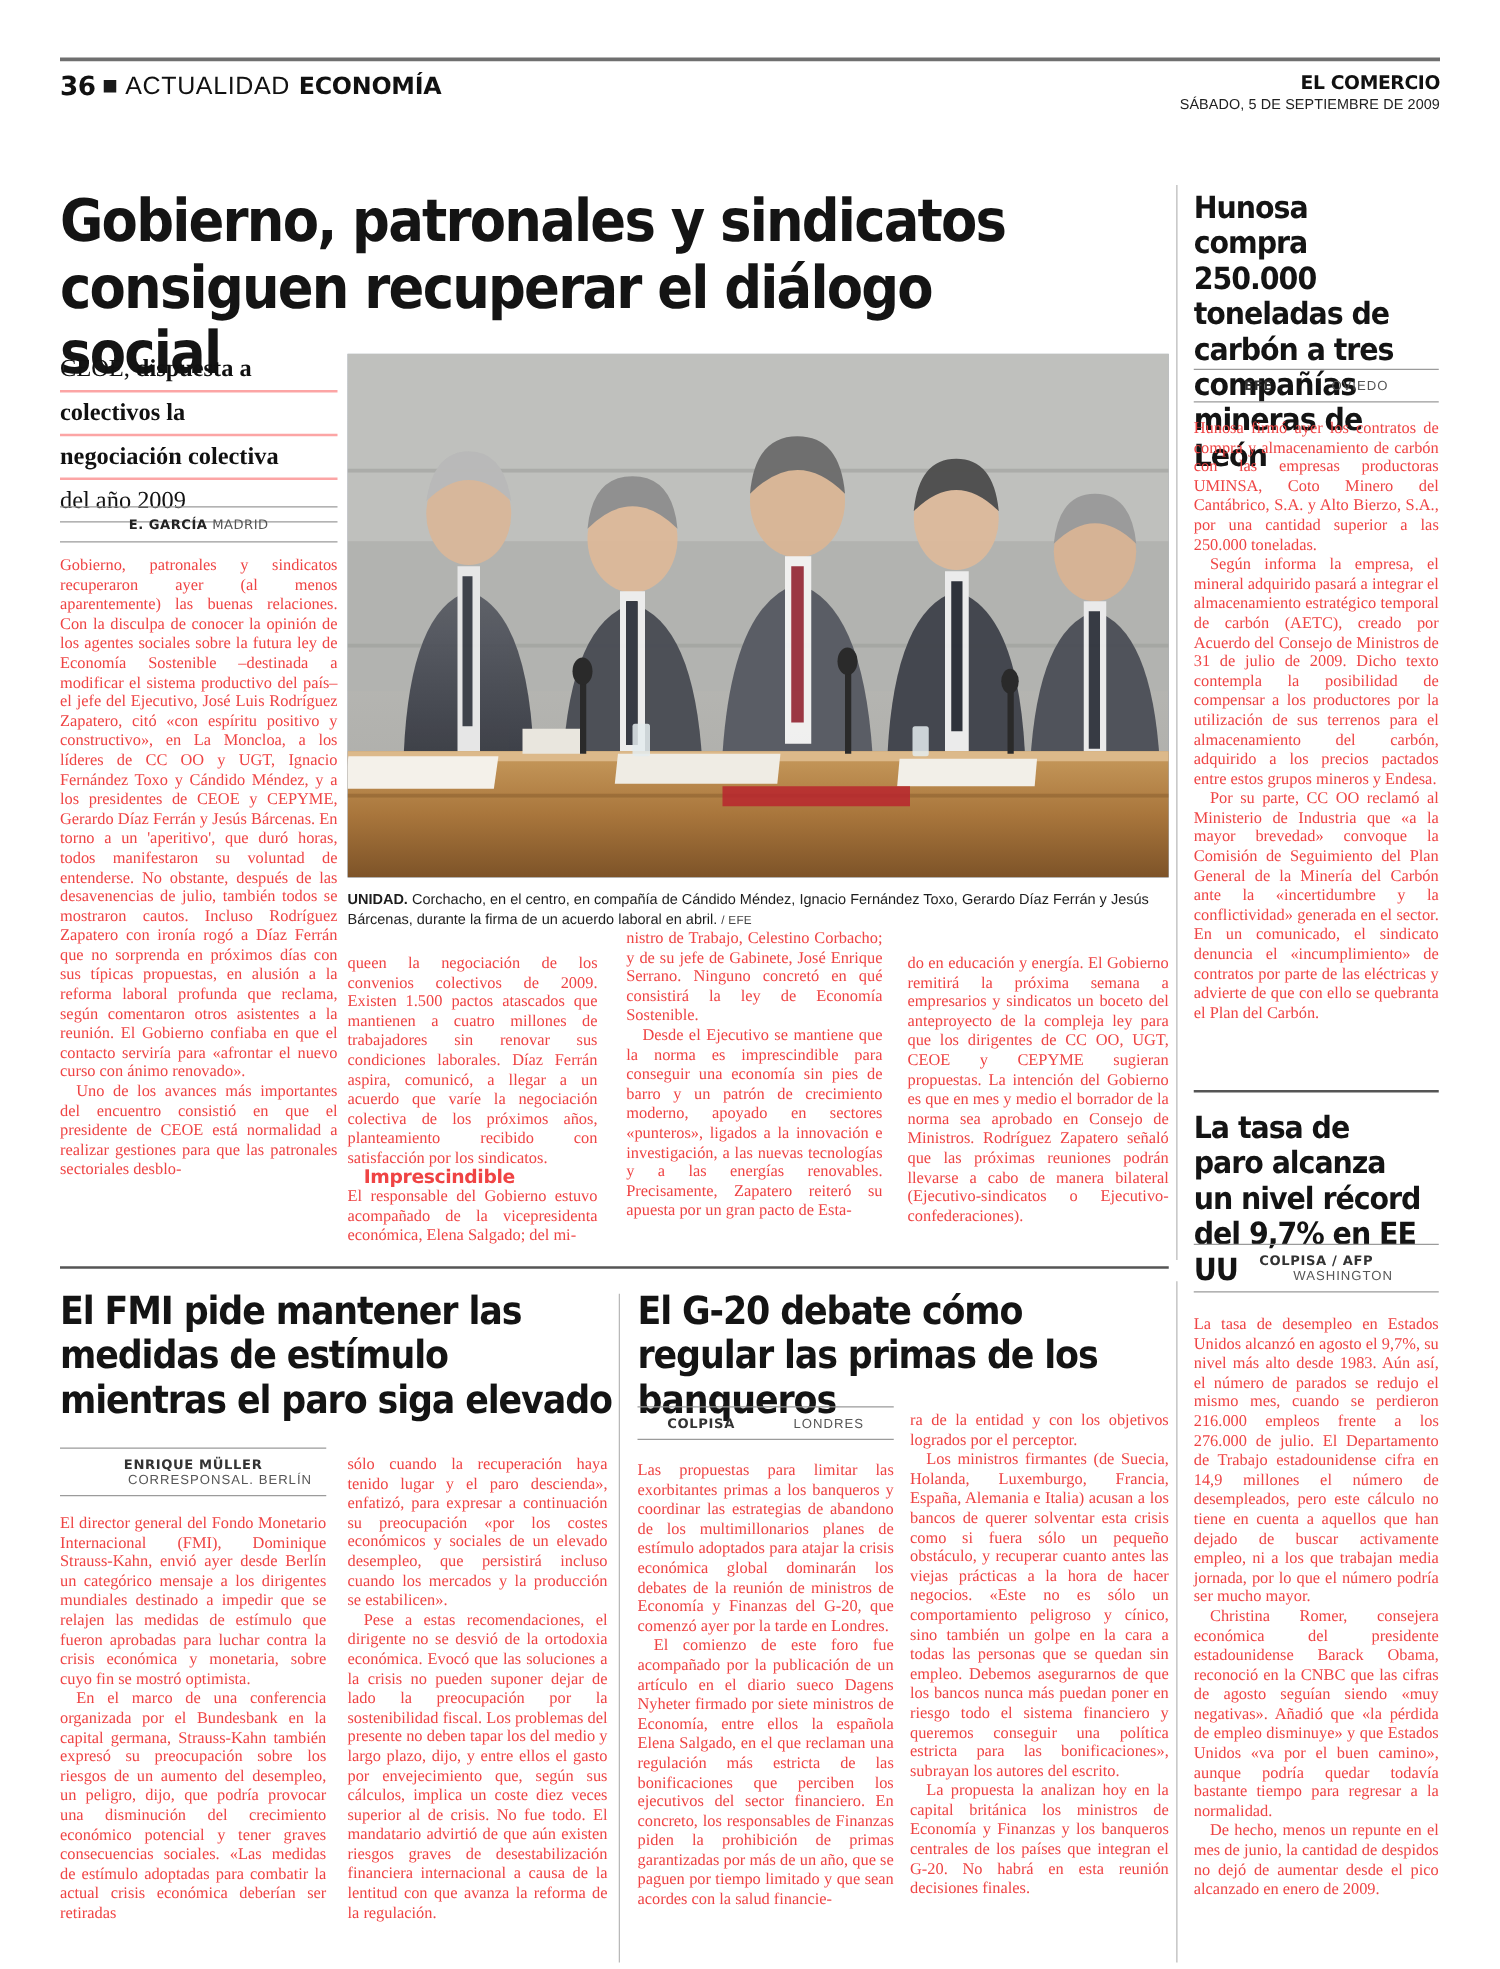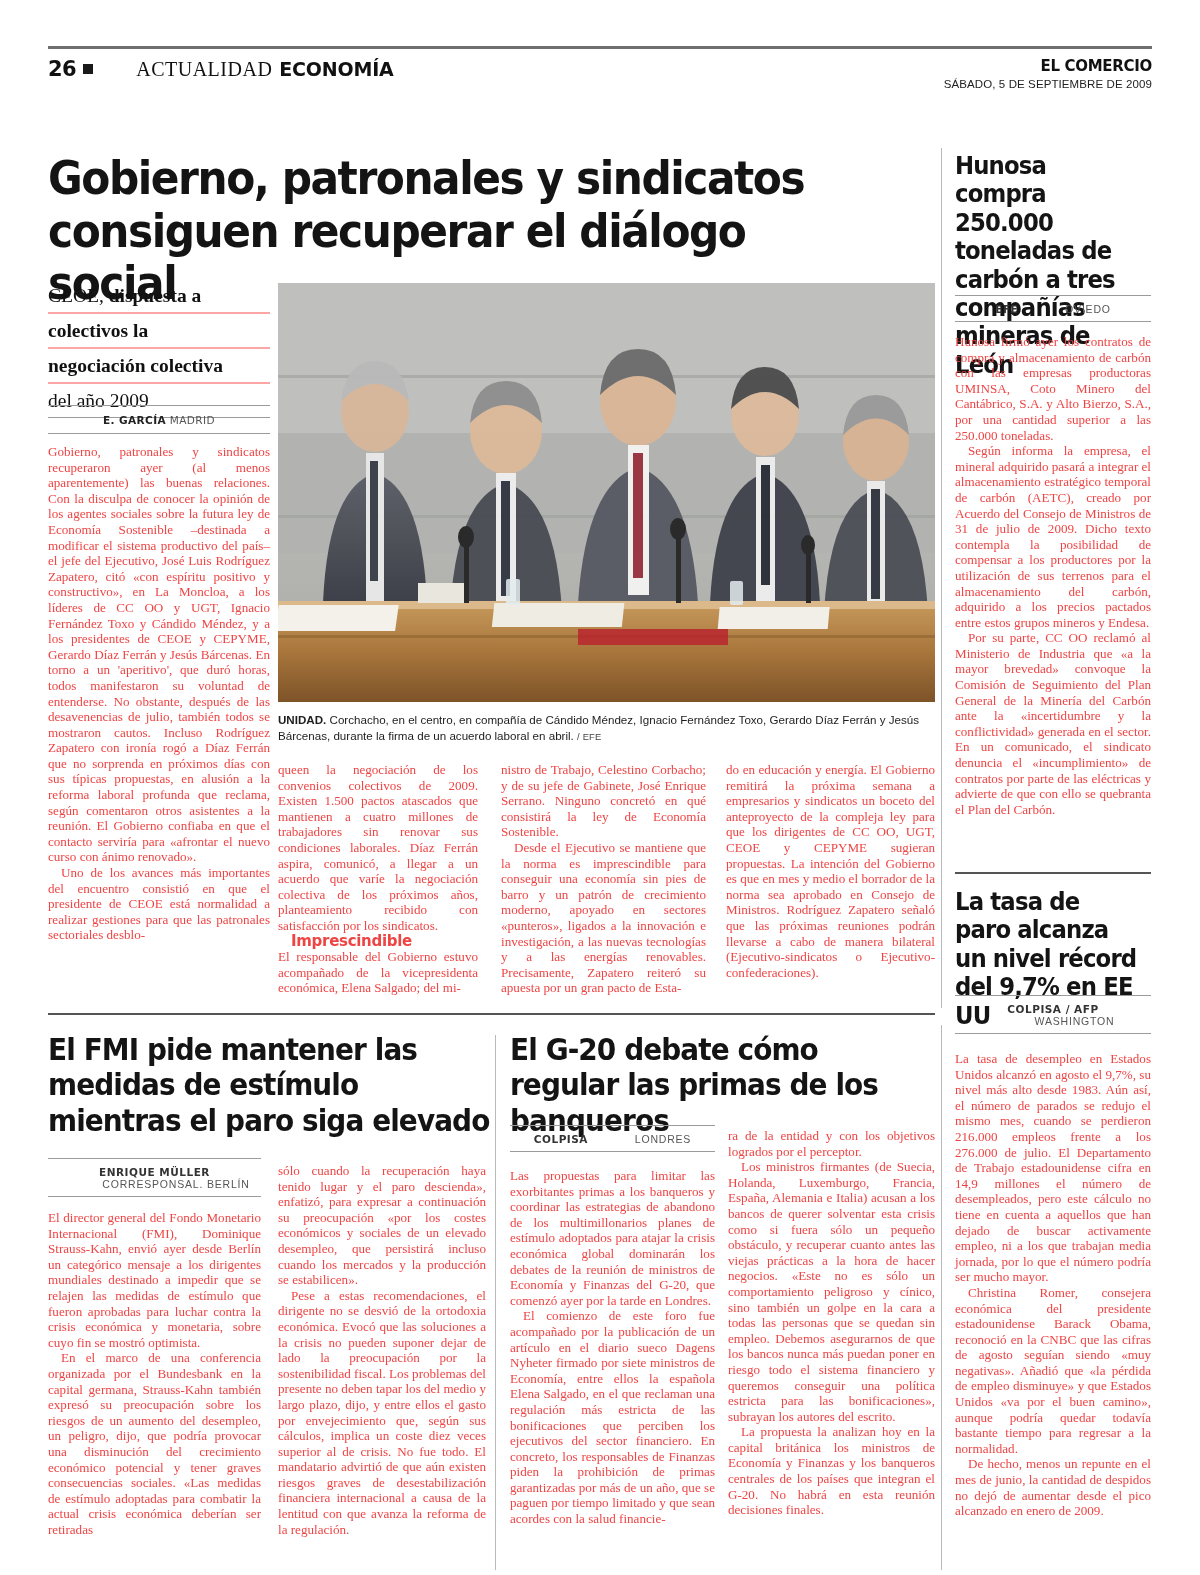--- a/index.html
+++ b/index.html
@@ -27,21 +27,21 @@
   .mast-left {
     display: flex; align-items: center; gap: 7px;
     font-family: "Liberation Serif", serif;
   }
   .mast-folio {
     font-family: "DejaVu Sans", sans-serif;
     font-weight: bold; font-size: 21px; letter-spacing: -0.5px;
   }
   .mast-square { width: 10px; height: 10px; background: #1a1a1a; display:inline-block; }
   .mast-section {
-    font-size: 20px; letter-spacing: 0.5px; font-family: Liberation Serif, serif; margin-left: 36px;
+    font-size: 20px; letter-spacing: 0.5px; font-family: Liberation Sans, sans-serif;
   }
   .mast-section-strong {
     font-family: "DejaVu Sans", sans-serif;
     font-weight: bold; font-size: 19px; letter-spacing: -0.2px;
   }
   .mast-right { text-align: right; }
   .mast-paper {
     font-family: "DejaVu Sans", sans-serif;
     font-weight: bold; font-size: 15px; letter-spacing: -0.3px;
   }
@@ -161,21 +161,21 @@
 </style>
 </head>
 <body>
 
 <div class="page">
 
   <div class="masthead">
     <div class="masthead-rule-top"></div>
     <div class="masthead-inner">
       <div class="mast-left">
-        <span class="mast-folio">26</span>
+        <span class="mast-folio">36</span>
         <span class="mast-square"></span>
         <span class="mast-section">ACTUALIDAD</span>
         <span class="mast-section-strong">ECONOMÍA</span>
       </div>
       <div class="mast-right">
         <div class="mast-paper">EL COMERCIO</div>
         <div class="mast-date">SÁBADO, 5 DE SEPTIEMBRE DE 2009</div>
       </div>
     </div>
   </div>
@@ -296,21 +296,21 @@
   <div class="cap">
     <b>UNIDAD.</b><span> Corchacho, en el centro, en compañía de Cándido Méndez, Ignacio Fernández Toxo, Gerardo Díaz Ferrán y Jesús Bárcenas, durante la firma de un acuerdo laboral en abril.</span> <span class="credit">/ EFE</span>
   </div>
 
   <div class="col" style="left:278px; top:762px; width:200px; height:245px;">
     <p class="first">queen la negociación de los convenios colectivos de 2009. Existen 1.500 pactos atascados que mantienen a cuatro millones de trabajadores sin renovar sus condiciones laborales. Díaz Ferrán aspira, comunicó, a llegar a un acuerdo que varíe la negociación colectiva de los próximos años, planteamiento recibido con satisfacción por los sindicatos.</p>
     <p class="subhed">Imprescindible</p>
     <p class="first">El responsable del Gobierno estuvo acompañado de la vicepresidenta económica, Elena Salgado; del mi-</p>
   </div>
 
-  <div class="col" style="left:501px; top:762px; width:205px; height:245px;">
+  <div class="col" style="left:501px; top:742px; width:205px; height:245px;">
     <p class="first">nistro de Trabajo, Celestino Corbacho; y de su jefe de Gabinete, José Enrique Serrano. Ninguno concretó en qué consistirá la ley de Economía Sostenible.</p>
     <p>Desde el Ejecutivo se mantiene que la norma es imprescindible para conseguir una economía sin pies de barro y un patrón de crecimiento moderno, apoyado en sectores «punteros», ligados a la innovación e investigación, a las nuevas tecnologías y a las energías renovables. Precisamente, Zapatero reiteró su apuesta por un gran pacto de Esta-</p>
   </div>
 
   <div class="col" style="left:726px; top:762px; width:209px; height:245px;">
     <p class="first">do en educación y energía. El Gobierno remitirá la próxima semana a empresarios y sindicatos un boceto del anteproyecto de la compleja ley para que los dirigentes de CC OO, UGT, CEOE y CEPYME sugieran propuestas. La intención del Gobierno es que en mes y medio el borrador de la norma sea aprobado en Consejo de Ministros. Rodríguez Zapatero señaló que las próximas reuniones podrán llevarse a cabo de manera bilateral (Ejecutivo-sindicatos o Ejecutivo-confederaciones).</p>
   </div>
 
   <div class="sec-hed" style="left:48px; top:1032px; width:500px; font-size:31px;">El FMI pide mantener las medidas de estímulo mientras el paro siga elevado</div>
 

